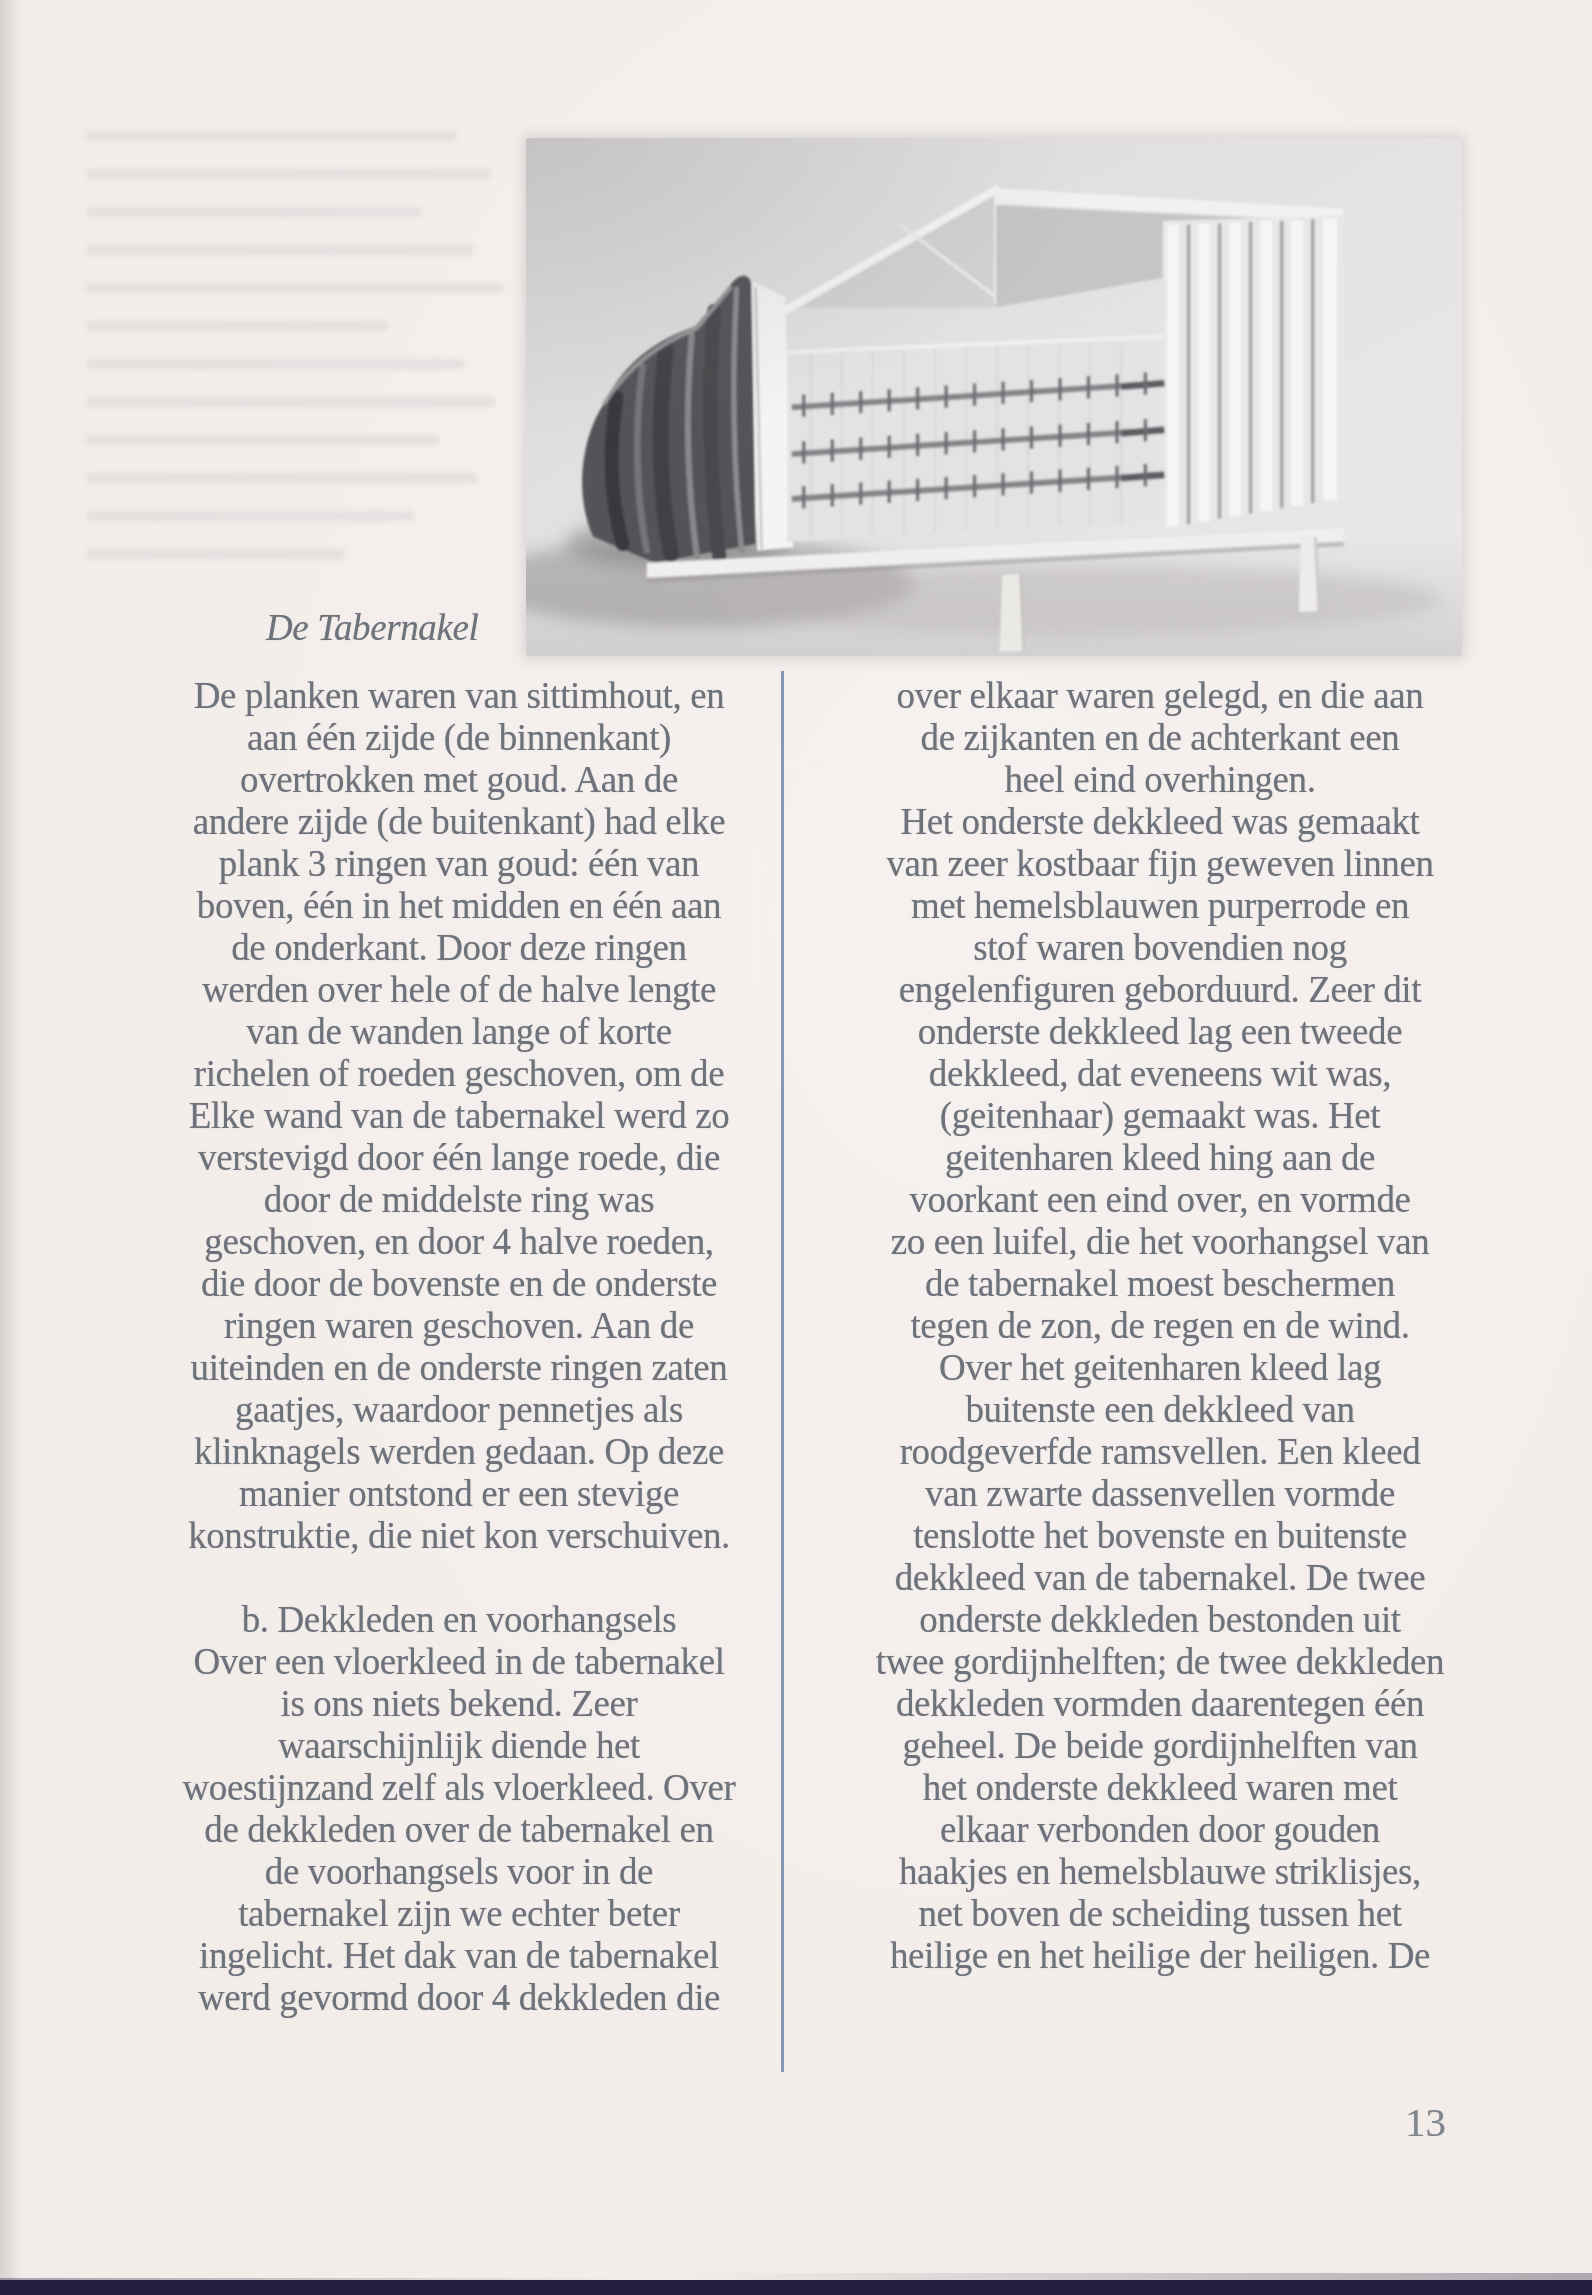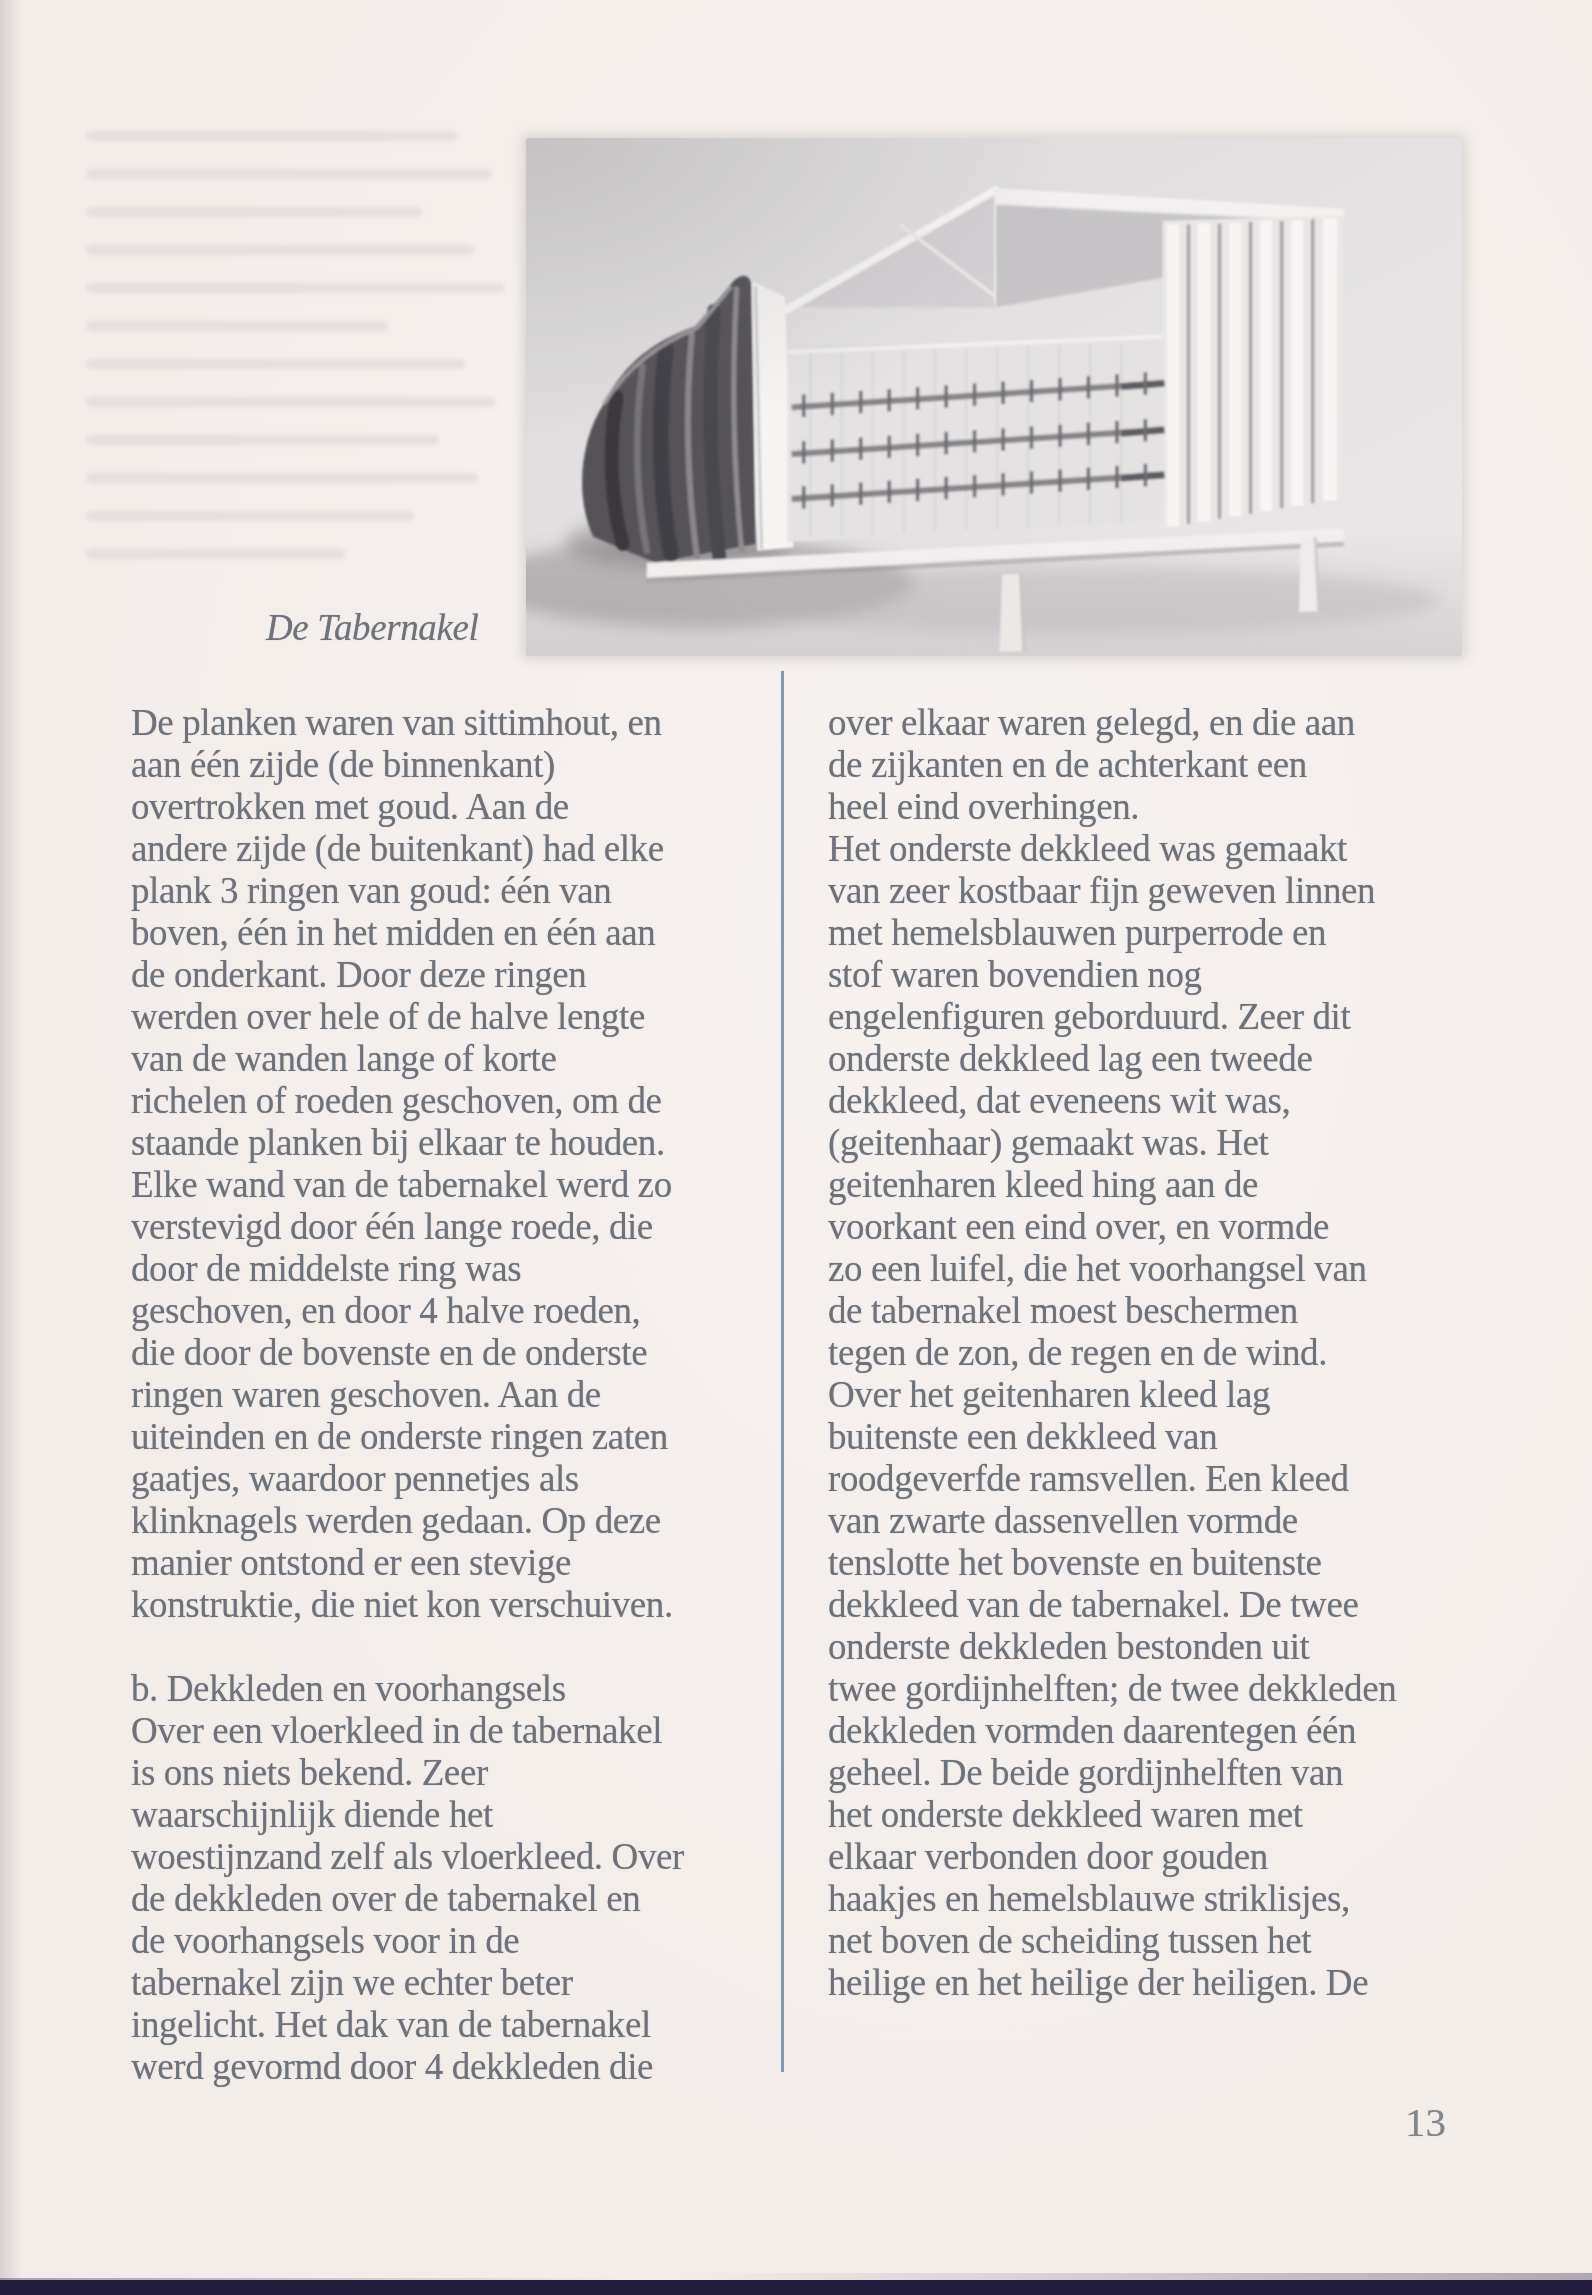--- a/index.html
+++ b/index.html
@@ -25,22 +25,22 @@
   .ghost .g{position:absolute;left:0;height:9.5px;background:#d8d2d3;opacity:0.5;border-radius:4.3px;}
   
   .photo{position:absolute;left:526px;top:138px;width:936px;height:518px;margin:0;
     border-radius:2.6px;box-shadow:0 0 10.4px 3.5px rgba(216,212,211,0.9);}
   .photo svg{display:block;width:100%;height:100%;border-radius:2.6px;}
   
   .caption{position:absolute;left:266px;top:606px;font-size:37px;font-style:italic;
     letter-spacing:-0.4px;white-space:nowrap;
     text-shadow:0 0 1px rgba(109,114,123,0.55);}
   
-  .col{position:absolute;top:702px;font-size:37px;letter-spacing:-0.4px;
-    text-shadow:0 0 1px rgba(109,114,123,0.55);}
+  .col{position:absolute;top:675px;font-size:37px;letter-spacing:-0.4px;
+    text-shadow:0 0 1px rgba(109,114,123,0.55);text-align:center;}
   .col-left{left:131px;width:656px;}
   .col-right{left:828px;width:664px;}
   .line{height:42px;line-height:42px;white-space:nowrap;}
   .line.blank{height:42px;}
   .heading{}
   .divider{position:absolute;left:781px;top:671px;width:2.6px;height:1401px;
     background:#708aa6;opacity:0.85;}
   .page-number{position:absolute;left:1405px;top:2088px;font-size:41px;
     color:#81858d;text-shadow:0 0 0.9px rgba(129,133,141,0.5);margin-top:10px;}
 </style>
@@ -235,21 +235,20 @@
         <div class="line">De planken waren van sittimhout, en</div>
         <div class="line">aan één zijde (de binnenkant)</div>
         <div class="line">overtrokken met goud. Aan de</div>
         <div class="line">andere zijde (de buitenkant) had elke</div>
         <div class="line">plank 3 ringen van goud: één van</div>
         <div class="line">boven, één in het midden en één aan</div>
         <div class="line">de onderkant. Door deze ringen</div>
         <div class="line">werden over hele of de halve lengte</div>
         <div class="line">van de wanden lange of korte</div>
         <div class="line">richelen of roeden geschoven, om de</div>
-        <div class="line">staande planken bij elkaar te houden.</div>
         <div class="line">Elke wand van de tabernakel werd zo</div>
         <div class="line">verstevigd door één lange roede, die</div>
         <div class="line">door de middelste ring was</div>
         <div class="line">geschoven, en door 4 halve roeden,</div>
         <div class="line">die door de bovenste en de onderste</div>
         <div class="line">ringen waren geschoven. Aan de</div>
         <div class="line">uiteinden en de onderste ringen zaten</div>
         <div class="line">gaatjes, waardoor pennetjes als</div>
         <div class="line">klinknagels werden gedaan. Op deze</div>
         <div class="line">manier ontstond er een stevige</div>

